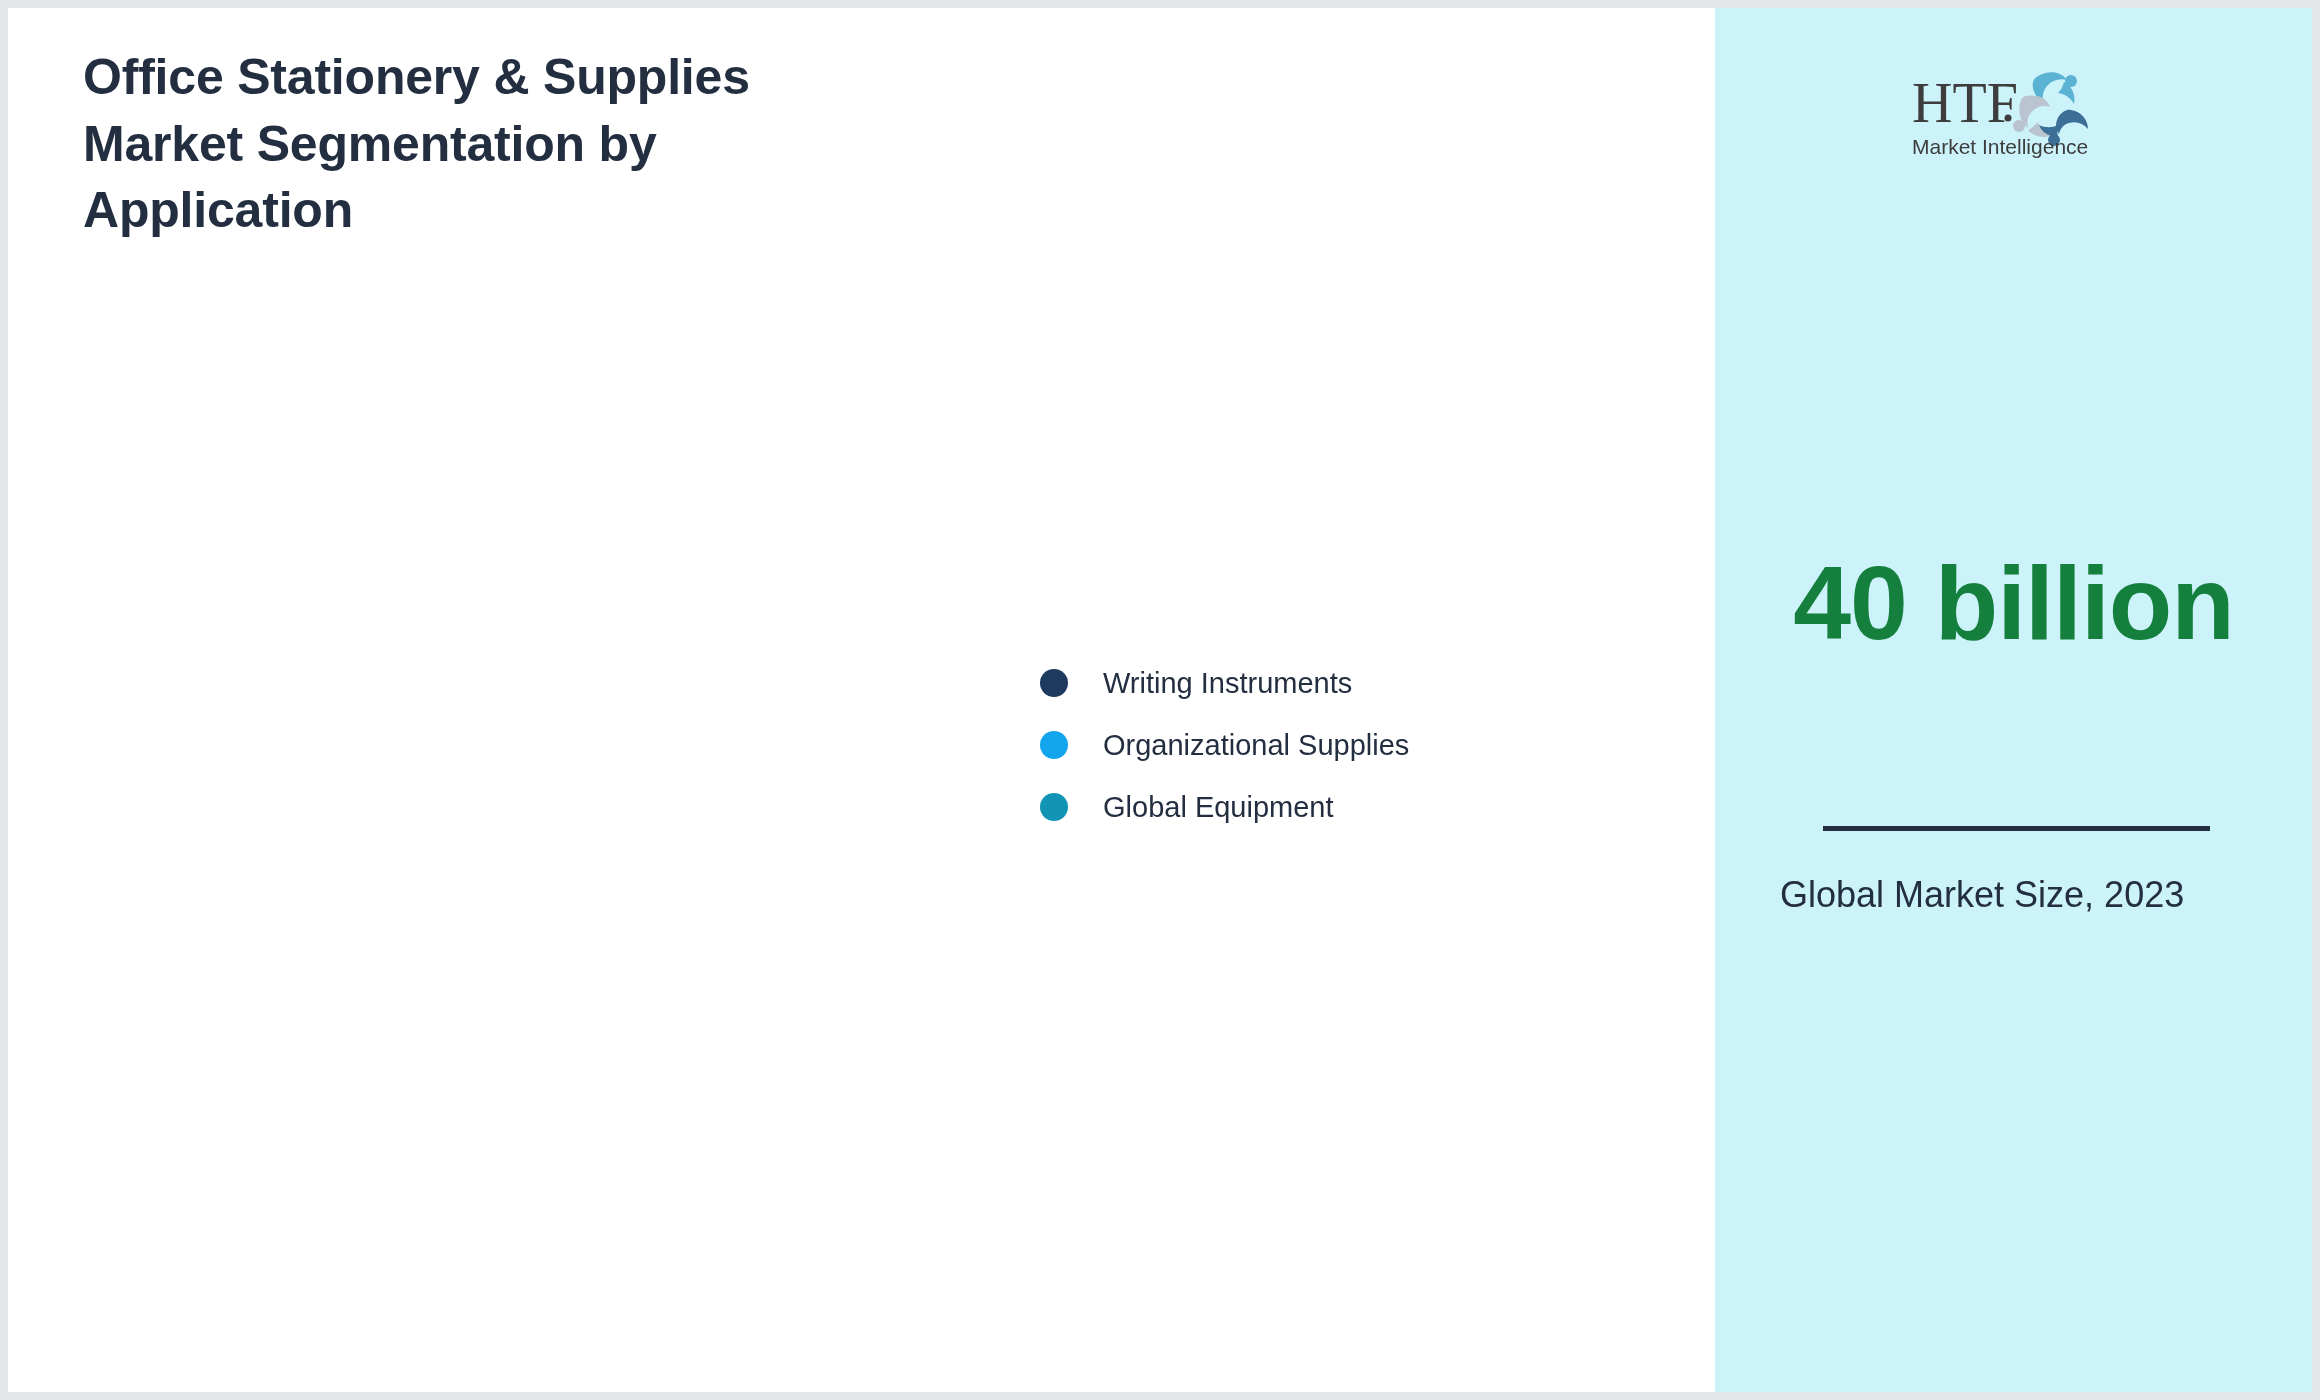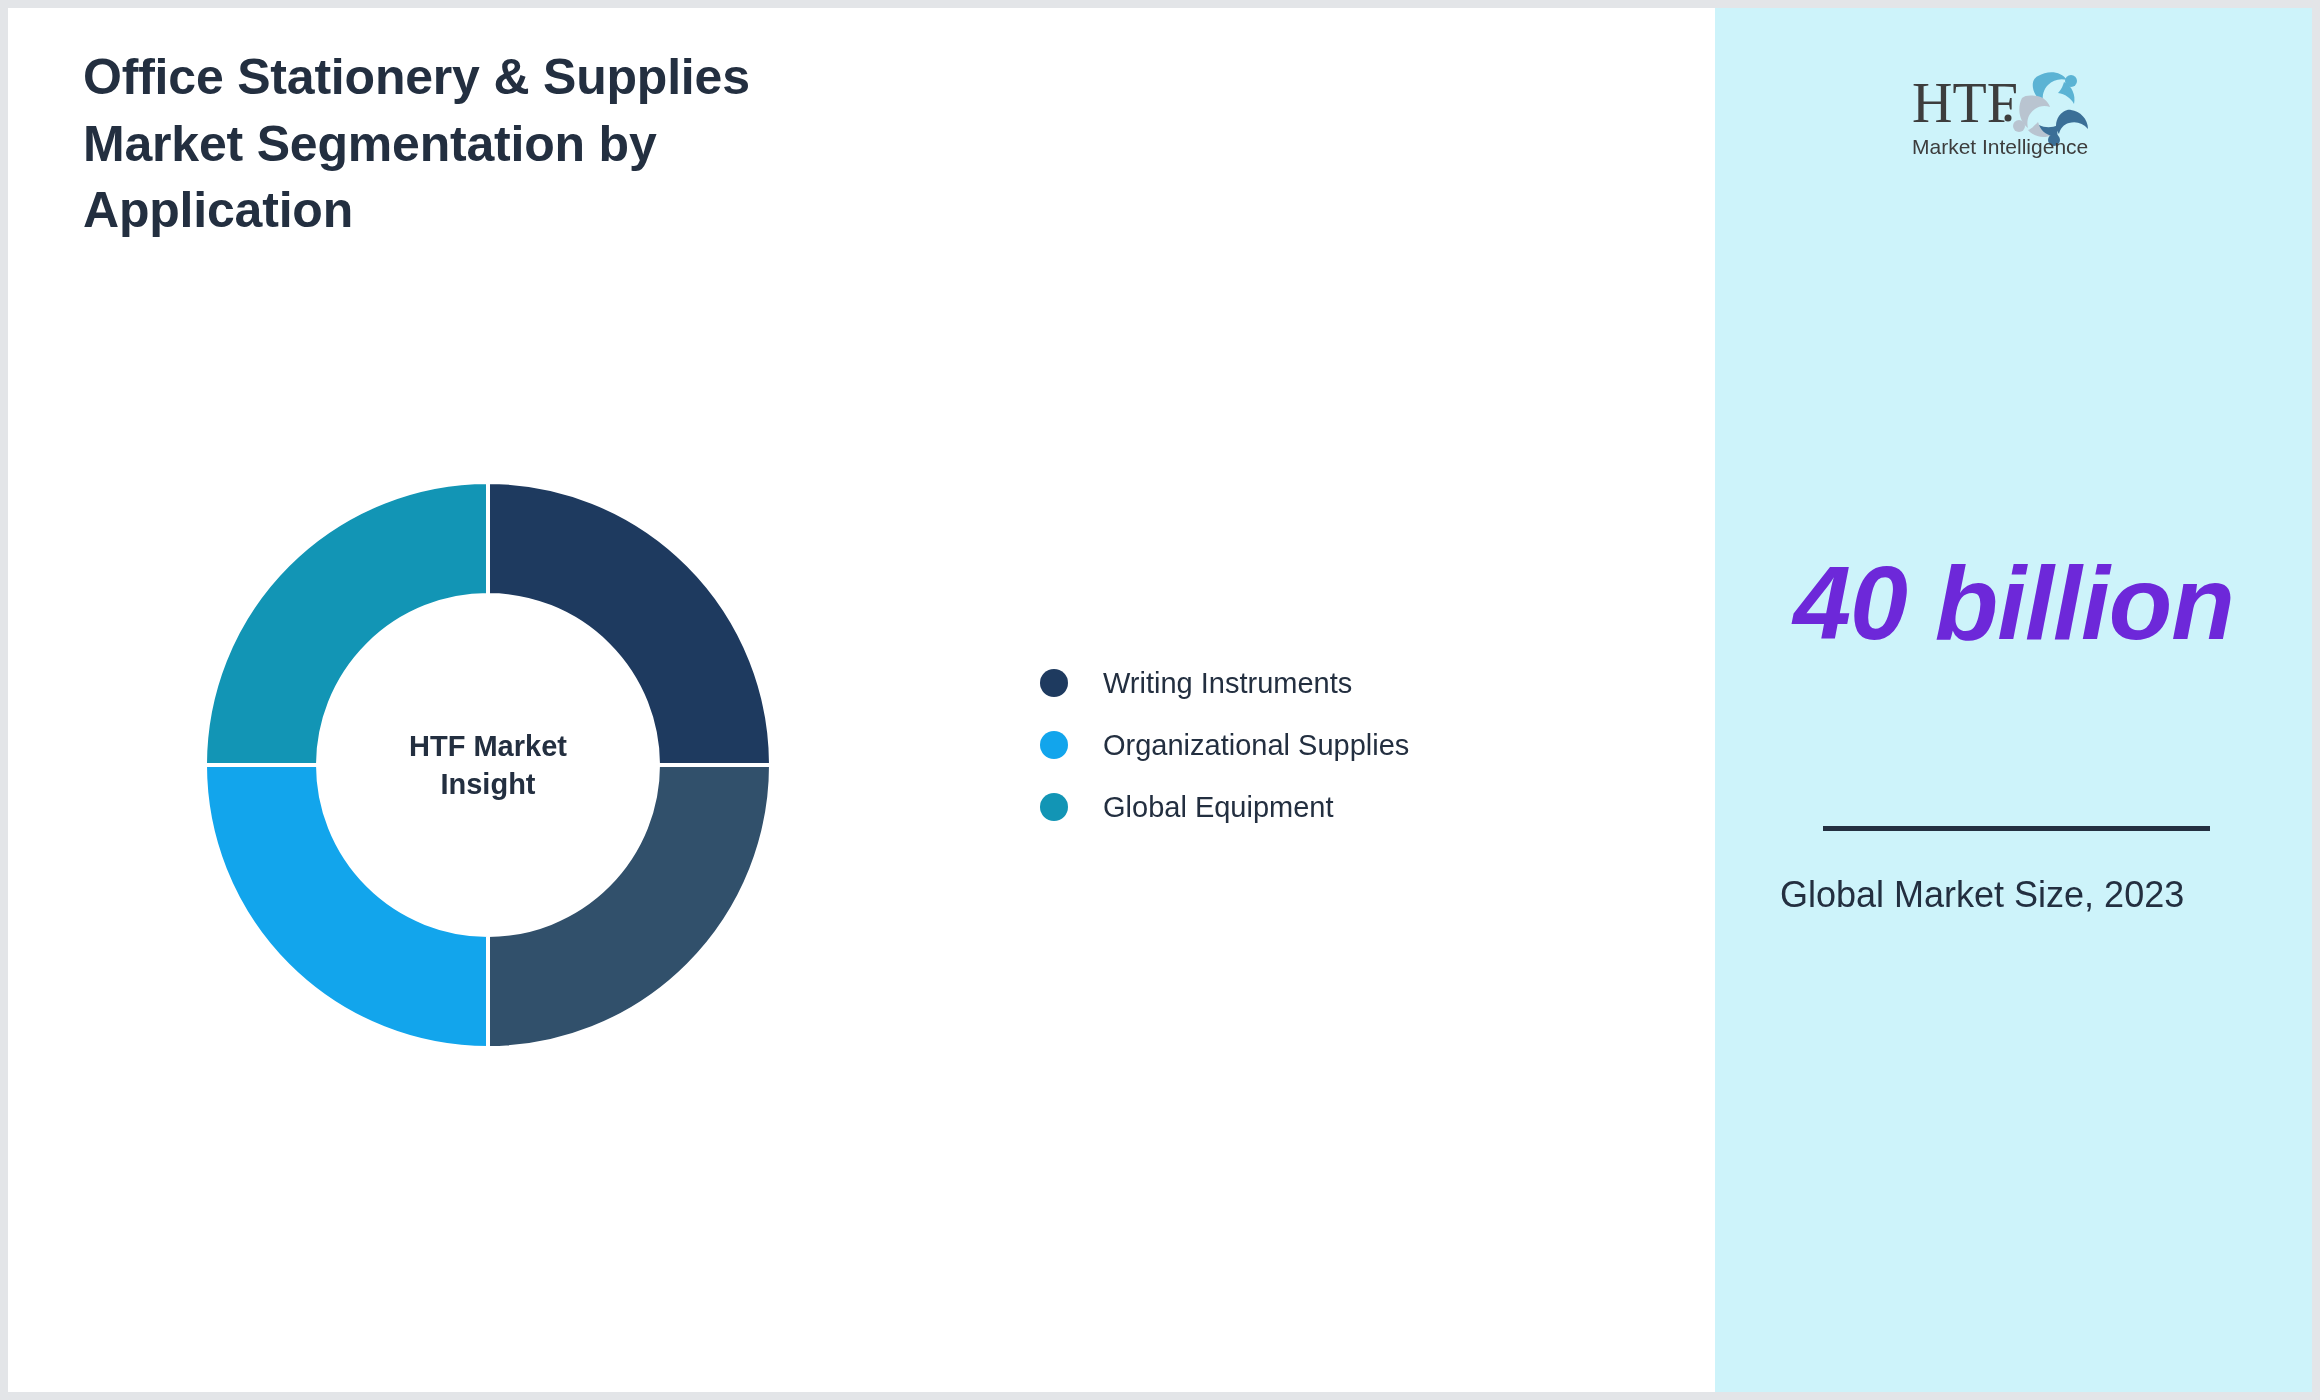--- a/index.html
+++ b/index.html
@@ -125,23 +125,22 @@
   
   .stat-number {
     position: absolute;
     left: 1745px;
     top: 545px;
     width: 537px;
     text-align: center;
     font-size: 104px;
     line-height: 1.12;
     font-weight: bold;
-    color: #6d28d9;
+    color: #15803d;
     letter-spacing: -1px;
-    font-style: italic;
   }
   .stat-divider {
     position: absolute;
     left: 1823px;
     top: 826px;
     width: 387px;
     height: 5px;
     background: #232f40;
   }
   .stat-caption {
@@ -157,33 +156,20 @@
 </head>
 <body>
 
 <div id="infographic">
 
   <div class="left-panel"></div>
   <div class="right-panel"></div>
 
   <div class="title">Office Stationery &amp; Supplies Market Segmentation by Application</div>
 
-  <div class="donut-wrap">
-    <svg viewBox="0 0 576 576">
-      <g transform="translate(288,288)">
-        <path d="M 0 -283 A 283 283 0 0 1 283 0 L 170 0 A 170 170 0 0 0 0 -170 Z" fill="#1e3a5f" stroke="#ffffff" stroke-width="4"></path>
-        <path d="M 283 0 A 283 283 0 0 1 0 283 L 0 170 A 170 170 0 0 0 170 0 Z" fill="#31506b" stroke="#ffffff" stroke-width="4"></path>
-        <path d="M 0 283 A 283 283 0 0 1 -283 0 L -170 0 A 170 170 0 0 0 0 170 Z" fill="#12a5ec" stroke="#ffffff" stroke-width="4"></path>
-        <path d="M -283 0 A 283 283 0 0 1 0 -283 L 0 -170 A 170 170 0 0 0 -170 0 Z" fill="#1295b5" stroke="#ffffff" stroke-width="4"></path>
-      </g>
-    </svg>
-    <div class="donut-center-label">
-      <span>HTF Market Insight</span>
-    </div>
-  </div>
 
   <div class="legend">
     <div class="legend-item">
       <span class="legend-bullet" style="background:#1e3a5f"></span>
       <span class="legend-label">Writing Instruments</span>
     </div>
     <div class="legend-item">
       <span class="legend-bullet" style="background:#12a5ec"></span>
       <span class="legend-label">Organizational Supplies</span>
     </div>

